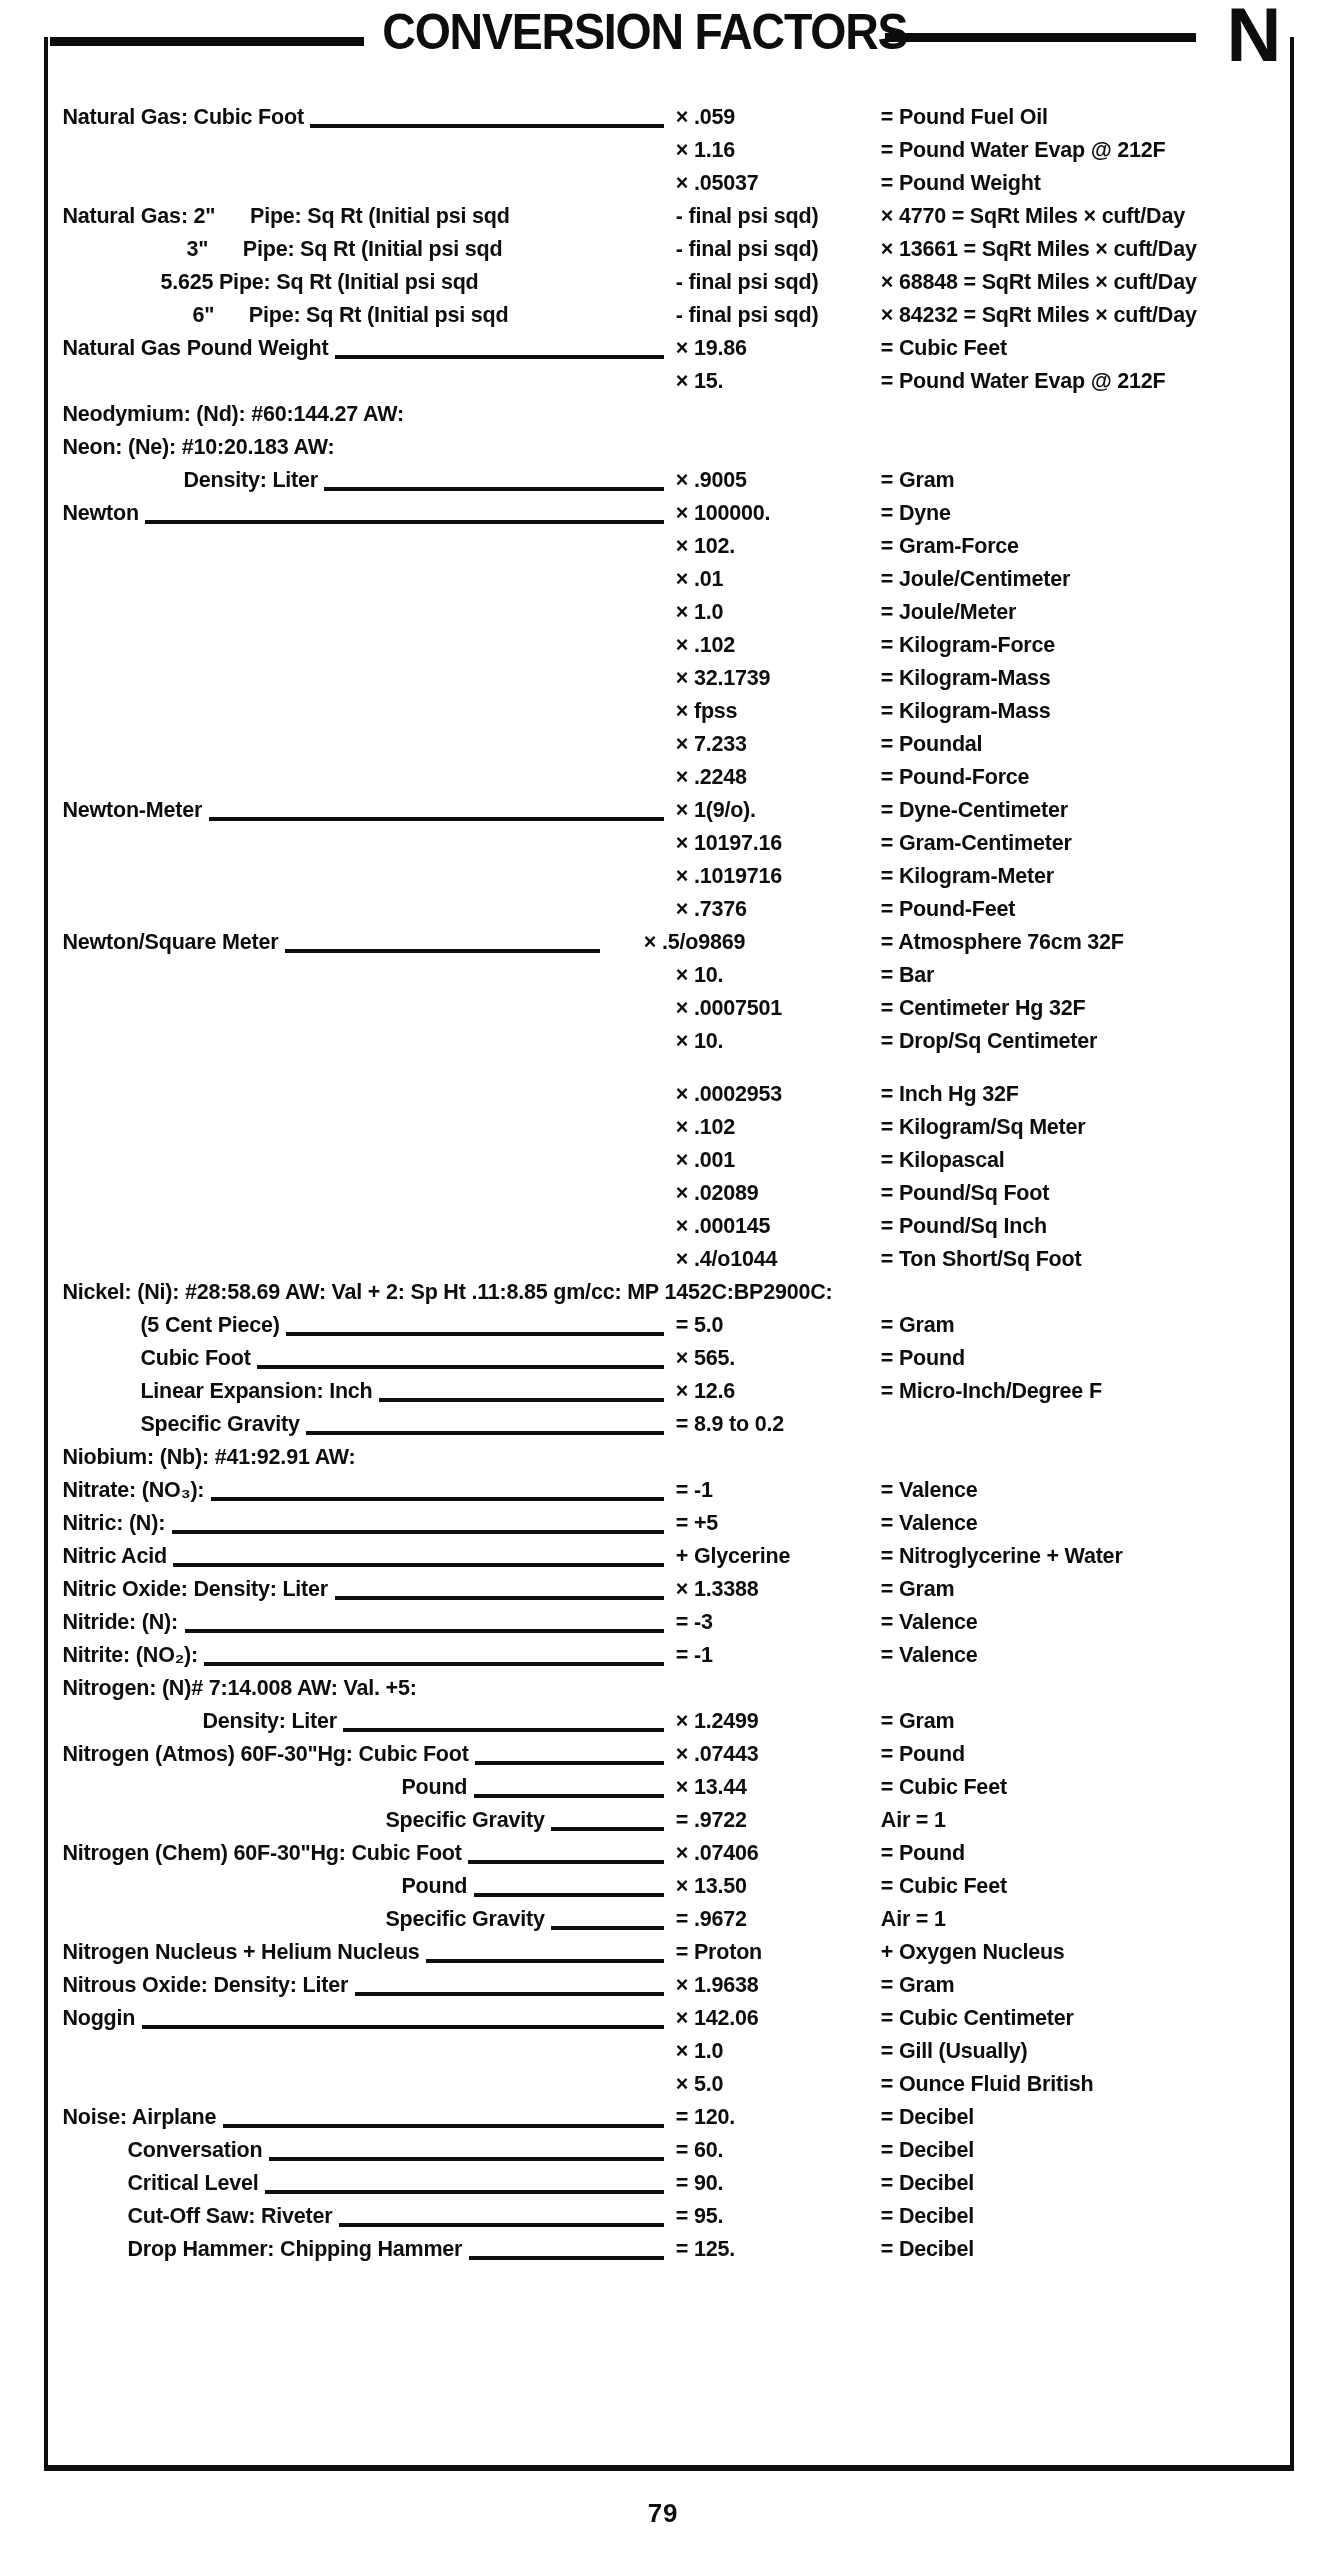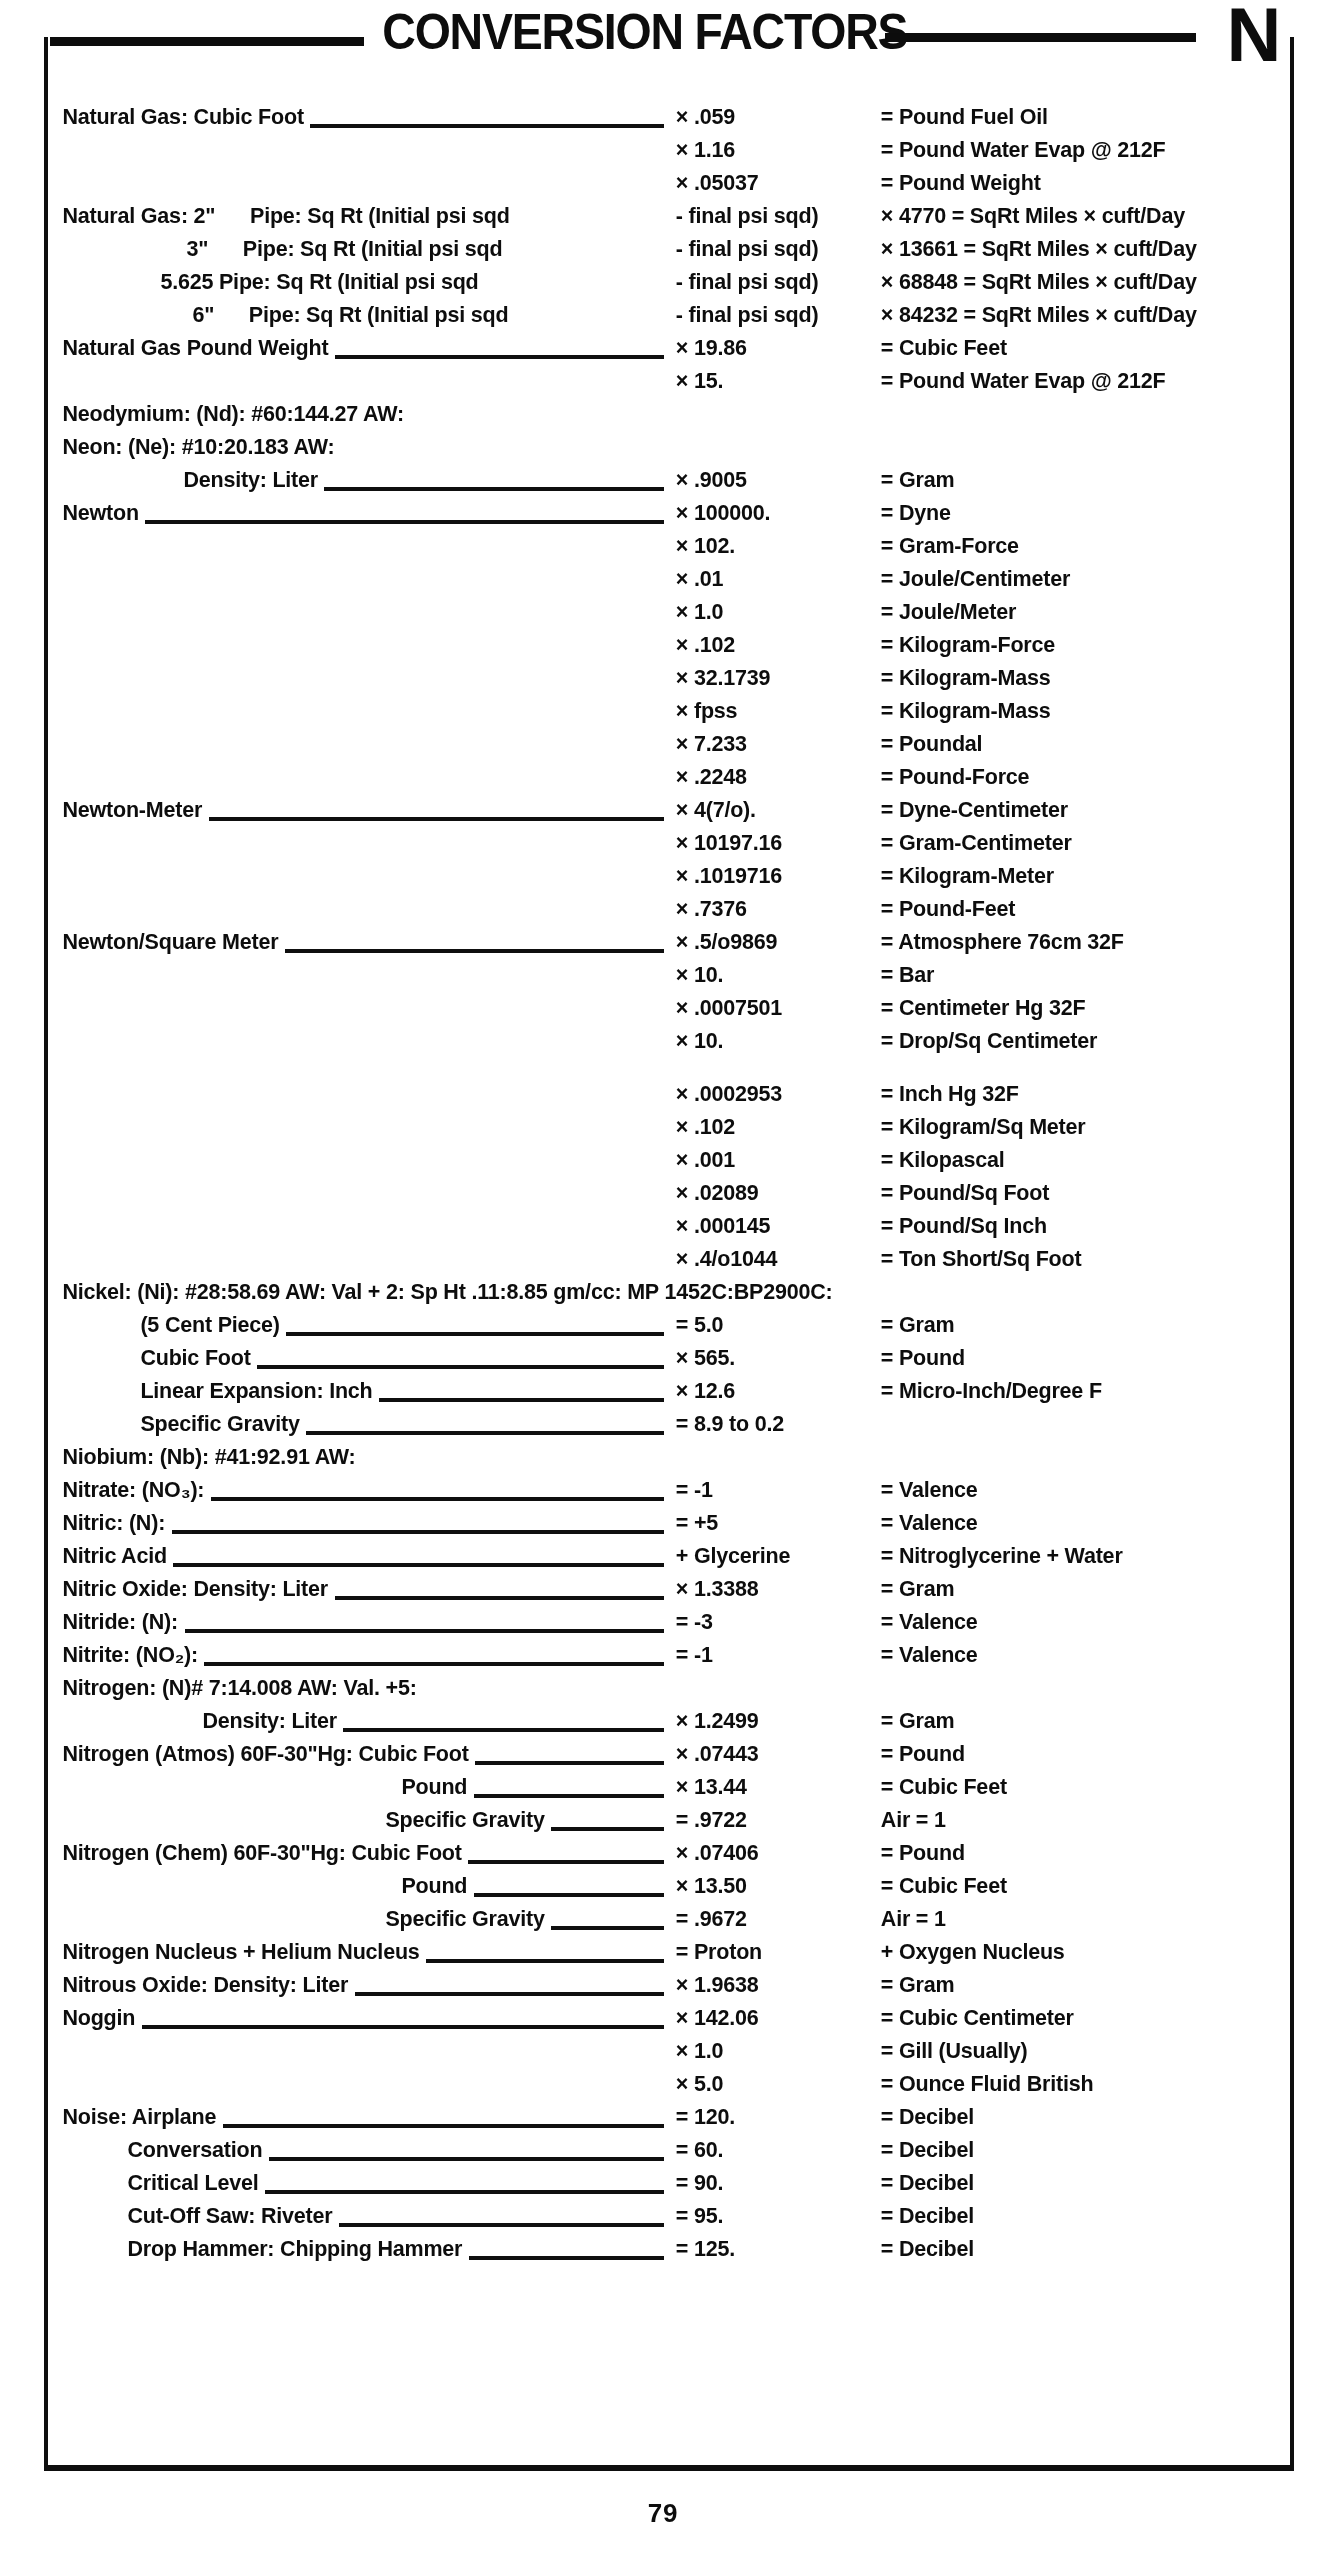--- a/index.html
+++ b/index.html
@@ -224,21 +224,21 @@
       <span class="label-text"></span>
     </div>
     <div class="c-factor">× .2248</div>
     <div class="c-result">= Pound-Force</div>
   </div>
 
   <div class="row" style="padding-left: 0px;">
     <div class="c-label">
       <span class="label-text">Newton-Meter</span>
     <span class="leader"></span></div>
-    <div class="c-factor">× 4(7/o).</div>
+    <div class="c-factor">× 1(9/o).</div>
     <div class="c-result">= Dyne-Centimeter</div>
   </div>
 
   <div class="row" style="padding-left: 0px;">
     <div class="c-label">
       <span class="label-text"></span>
     </div>
     <div class="c-factor">× 10197.16</div>
     <div class="c-result">= Gram-Centimeter</div>
   </div>
@@ -252,21 +252,21 @@
   </div>
 
   <div class="row" style="padding-left: 0px;">
     <div class="c-label">
       <span class="label-text"></span>
     </div>
     <div class="c-factor">× .7376</div>
     <div class="c-result">= Pound-Feet</div>
   </div>
 
-  <div class="row" style="padding-left: 0px;">
+  <div class="row" style="padding-left: 0px; gap: 32px;">
     <div class="c-label">
       <span class="label-text">Newton/Square Meter</span>
     <span class="leader"></span></div>
     <div class="c-factor">× .5/o9869</div>
     <div class="c-result">= Atmosphere 76cm 32F</div>
   </div>
 
   <div class="row" style="padding-left: 0px;">
     <div class="c-label">
       <span class="label-text"></span>

